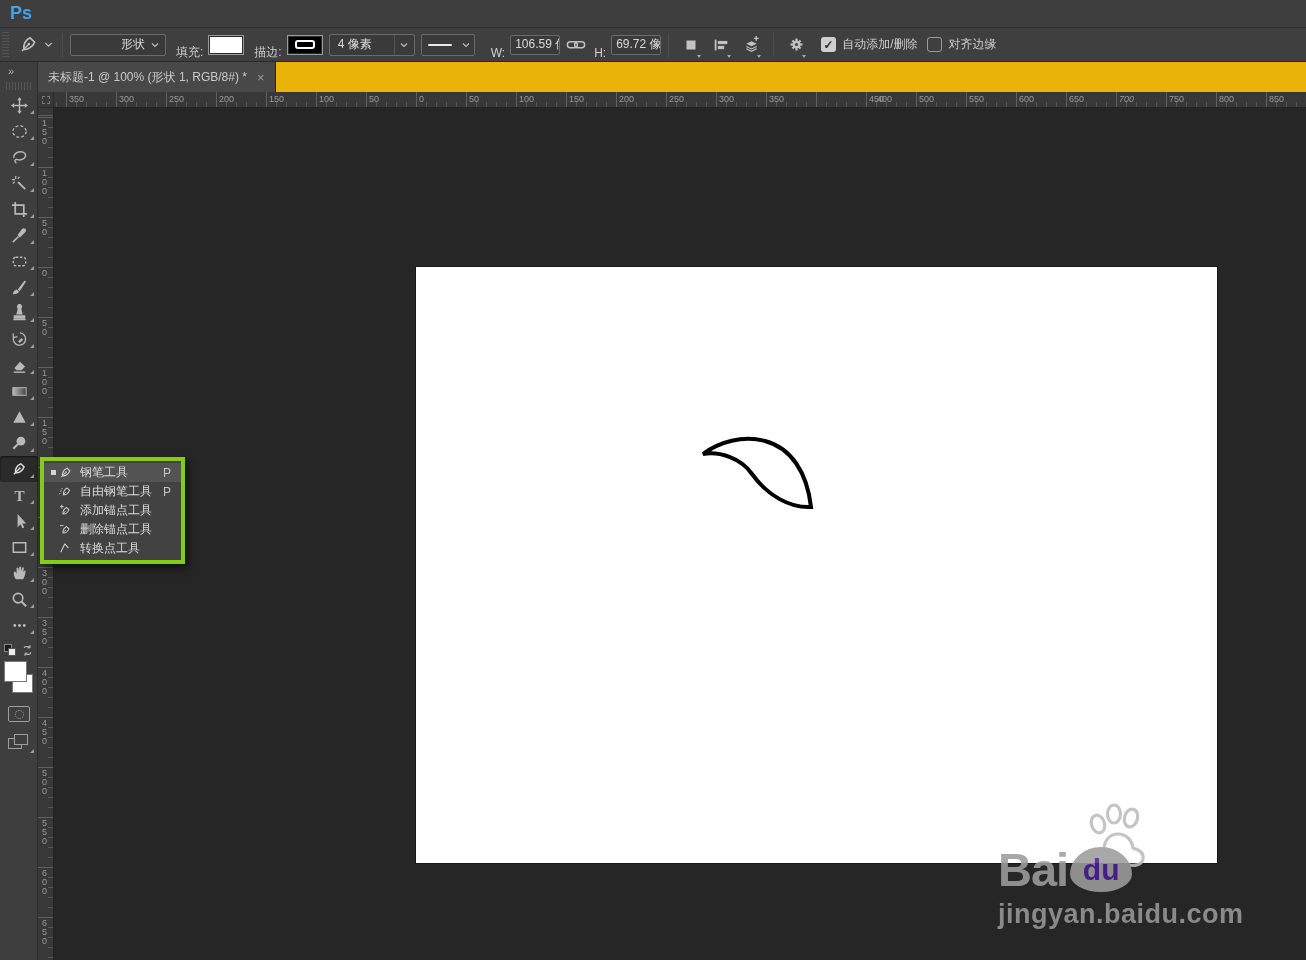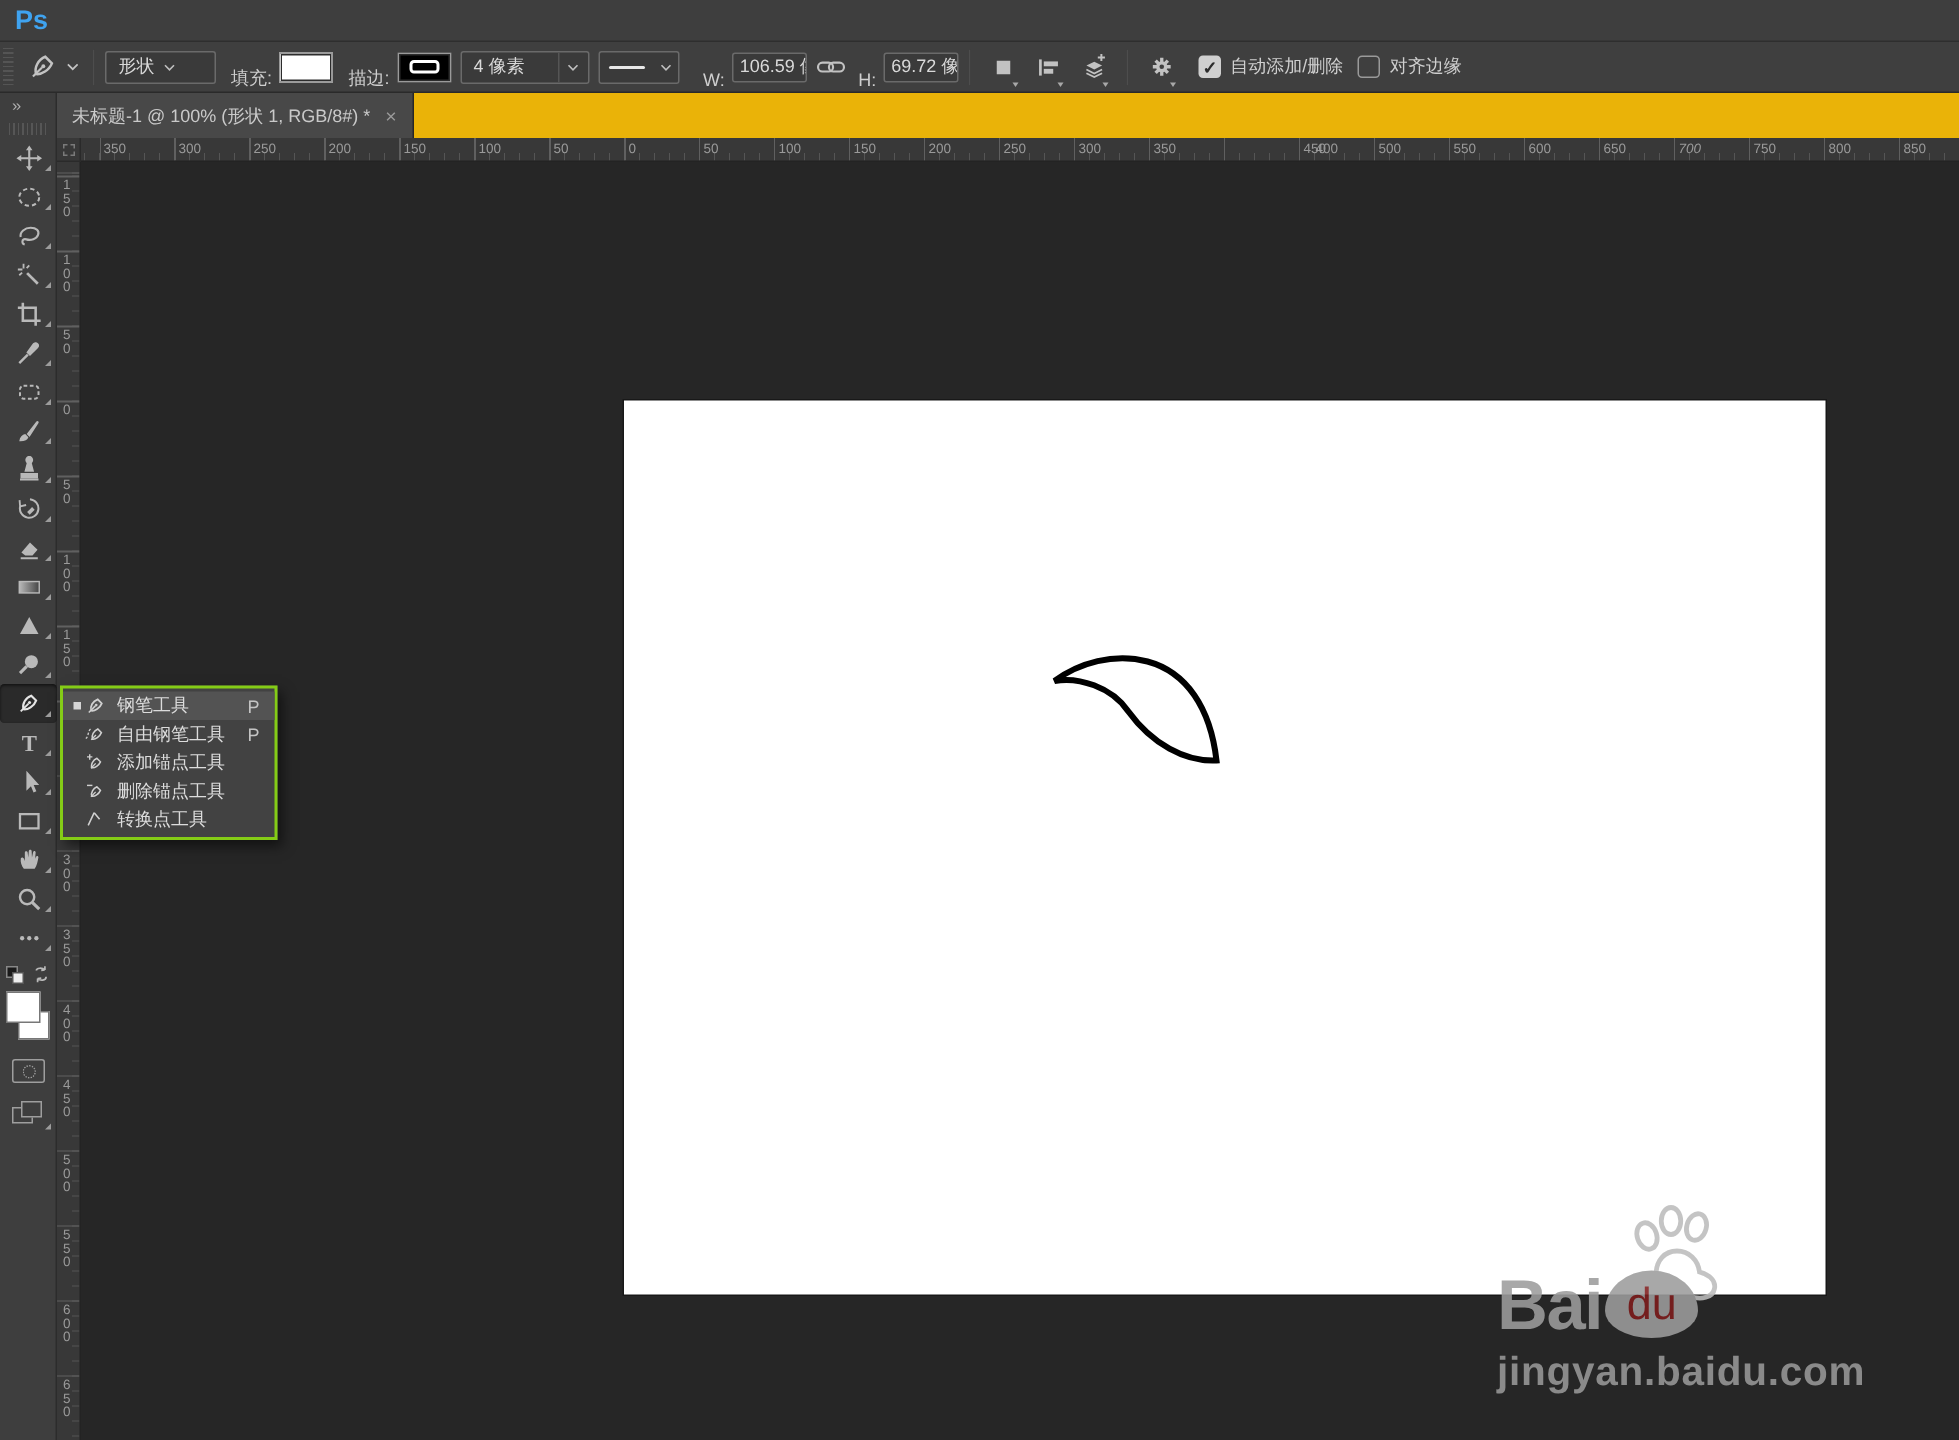--- a/index.html
+++ b/index.html
@@ -20,21 +20,21 @@
                 background:#3f3f3f; border-bottom:1px solid #2a2a2a;
                 display:flex; align-items:center; font-size:12px; color:#cfcfcf; z-index:30; }
   .ob-grip { width:7px; height:26px; margin-left:2px;
              background:repeating-linear-gradient(to bottom,#5a5a5a 0 1px, transparent 1px 3px);
              opacity:.8; }
   .ob-sep { width:1px; height:24px; background:#2d2d2d; border-right:1px solid #4d4d4d; margin:0 7px; }
   .ob-icon { color:#c2c2c2; display:flex; align-items:center; justify-content:center; }
   .tool-preset { display:flex; align-items:center; gap:3px; margin-left:8px; }
   .obox { height:22px; background:#3a3a3a; border:1px solid #6a6a6a; border-radius:2px;
           display:flex; align-items:center; color:#d9d9d9; }
-  .mode-select { width:74px; padding-left:8px; justify-content:flex-start; }
+  .mode-select { width:96px; padding-left:8px; justify-content:flex-end; }
   .ob-label { margin:16px 5px 0 10px; }
   .swatch-fill { width:36px; height:20px; border:1px solid #9a9a9a;
                  box-shadow:inset 0 0 0 1px #2c2c2c; }
   .swatch-stroke { width:36px; height:20px; border:1px solid #9a9a9a; background:#000;
                    box-shadow:inset 0 0 0 1px #2c2c2c; display:flex; align-items:center; justify-content:center; }
   .swatch-stroke .ring { width:20px; height:9px; border:2px solid #fff; border-radius:3px; }
   .strokew-select { width:86px; margin-left:6px; padding-left:8px; justify-content:space-between; }
   .dd-chevcell { width:20px; height:100%; display:flex; align-items:center; justify-content:center;
                  border-left:1px solid #555; color:#bfbfbf; }
   .linestyle-select { width:54px; margin-left:6px; justify-content:space-between; padding-left:6px; }
@@ -114,38 +114,38 @@
                       white-space:pre-line; text-align:center; }
 
   
   .canvas-area { position:absolute; left:54px; top:108px; right:0; bottom:0; background:#262626; }
   .doc { position:absolute; left:362px; top:159px; width:801px; height:596px; background:#ffffff;
          box-shadow:0 0 0 1px rgba(0,0,0,.35); }
   .doc svg { position:absolute; left:0; top:0; width:100%; height:100%; }
 
   
   .flyout { position:absolute; left:40px; top:457px; width:145px; background:#424242;
-            border:2px solid #84cc16; box-shadow:3px 4px 8px rgba(0,0,0,.55); z-index:60; padding:2px 0; }
+            border:4px solid #84cc16; box-shadow:3px 4px 8px rgba(0,0,0,.55); z-index:60; padding:2px 0; }
   .fly-row { height:19px; display:flex; align-items:center; font-size:12px; color:#dcdcdc; padding:0 6px 0 4px; }
   .fly-row.selected { background:#535353; }
   .fly-ind { width:10px; display:flex; align-items:center; justify-content:center; }
   .fly-ind .sq { width:5px; height:5px; background:#d4d4d4; }
   .fly-icon { width:18px; height:16px; margin-right:4px; color:#d0d0d0; display:flex; align-items:center; }
   .fly-icon svg { width:16px; height:16px; }
   .fly-label { flex:1; }
   .fly-short { color:#c4c4c4; padding-right:4px; }
 
   
   .watermark { position:absolute; left:944px; top:700px; width:310px; opacity:.88; z-index:40; }
   .wm-paw { position:absolute; left:86px; top:-6px; }
   .wm-line1 { position:relative; margin-top:34px; display:flex; align-items:center; }
   .wm-bai { font-size:47px; font-weight:bold; color:#9d9d9d; letter-spacing:-1px; }
   .wm-du-blob { width:62px; height:45px; background:#9d9d9d; border-radius:50% 50% 50% 50%/60% 60% 40% 40%;
                 display:flex; align-items:center; justify-content:center; margin-left:2px; }
-  .wm-du { color:#7f1d1d; font-size:30px; font-weight:normal; }
+  .wm-du { color:#4c1d95; font-size:30px; font-weight:bold; }
   .wm-suffix { font-size:45px; font-weight:bold; color:#9d9d9d; margin-left:10px; letter-spacing:2px; }
   .wm-url { font-size:27px; font-weight:bold; color:#989898; margin-top:2px; letter-spacing:.5px; }
 </style>
 </head>
 <body>
 
 <div class="menubar">
   <span class="ps-logo">Ps</span>
 </div>
 

